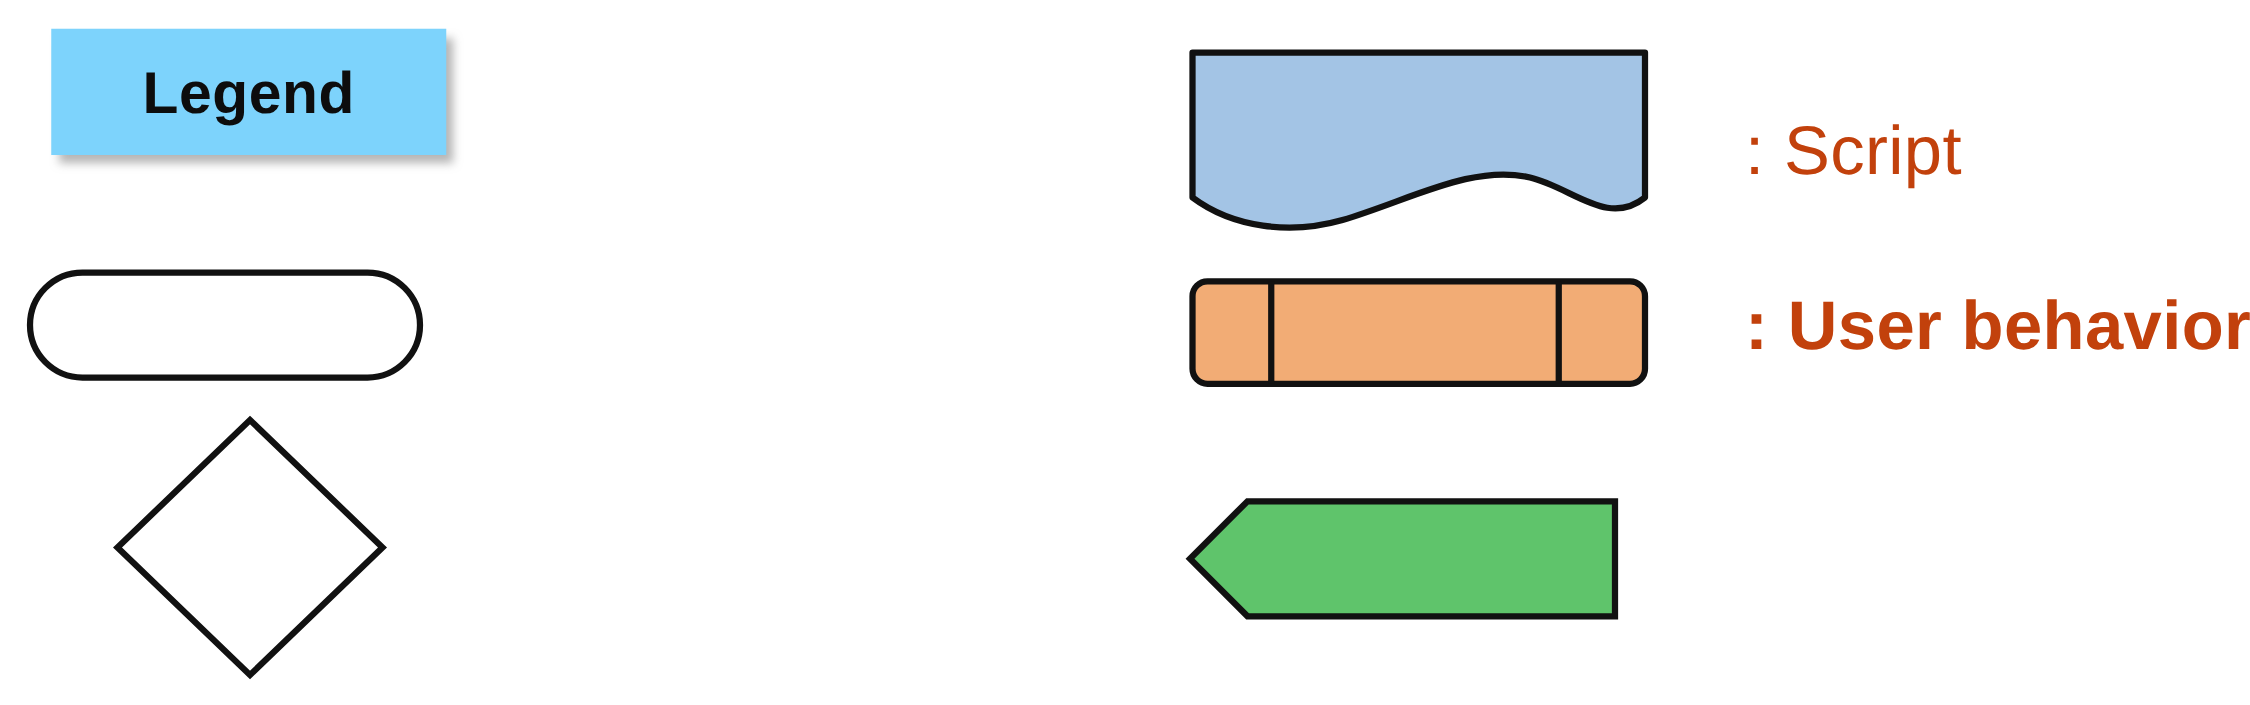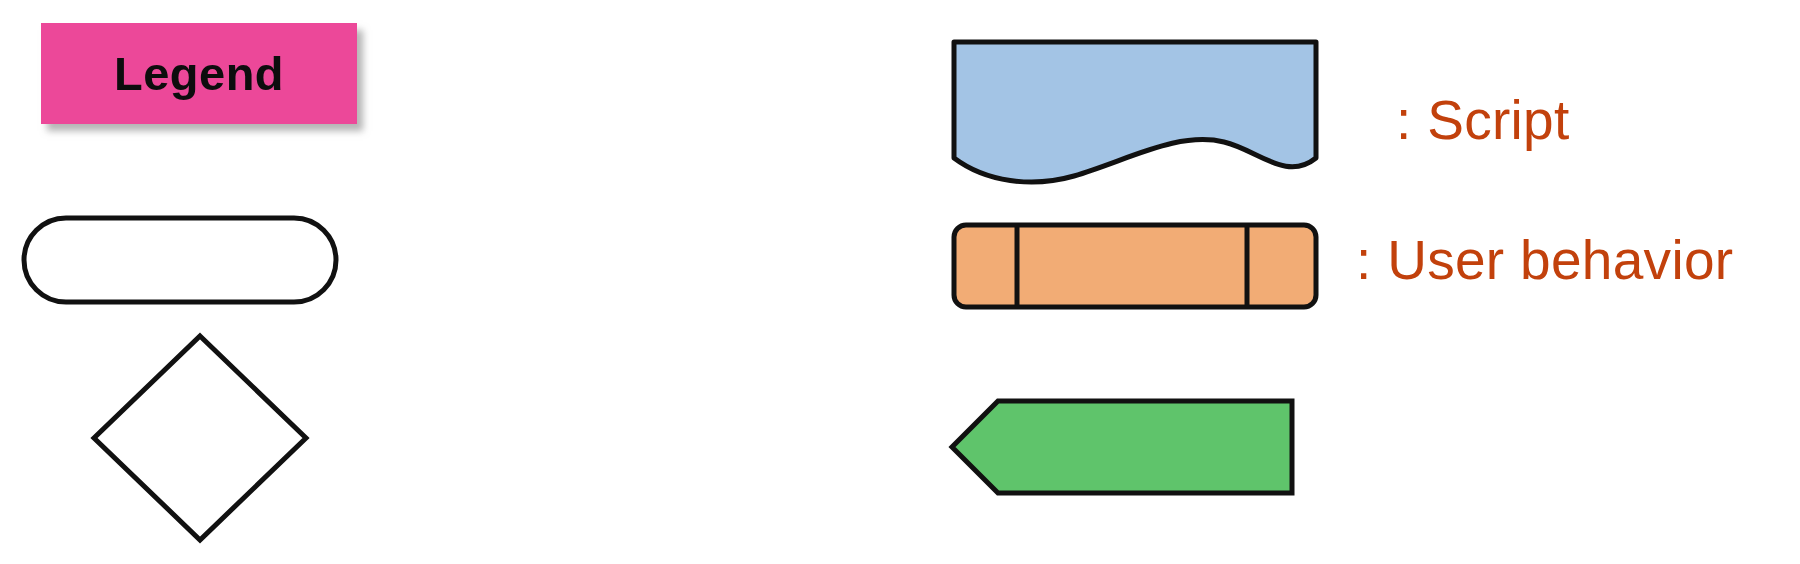--- a/index.html
+++ b/index.html
@@ -20,21 +20,21 @@
     background: #ffffff;
   }
 
   
   .legend-title-box {
     position: absolute;
     left: 41px;
     top: 23px;
     width: 316px;
     height: 101px;
-    background: #ec4899;
+    background: #7dd3fc;
     box-shadow: 6px 7px 7px rgba(120, 120, 120, 0.55);
     display: flex;
     align-items: center;
     justify-content: center;
   }
   .legend-title-text {
     font-family: "Liberation Sans", sans-serif;
     font-weight: bold;
     font-size: 47px;
     letter-spacing: 0.5px;
@@ -67,21 +67,21 @@
   .row-method-shape  { left: 20px;  top: 214px; }
   .row-method-label  { left: 352px; top: 232px; }
 
   .row-decision-shape{ left: 88px;  top: 330px; }
   .row-decision-label{ left: 352px; top: 385px; }
 
   .row-script-shape  { left: 946px; top: 30px;  }
   .row-script-label  { left: 1396px;top: 93px;  }
 
   .row-behavior-shape{ left: 946px; top: 216px; }
-  .row-behavior-label{ left: 1356px;top: 233px; }
+  .row-behavior-label{ left: 1396px;top: 233px; font-weight: bold; }
 
   .row-result-shape  { left: 946px; top: 392px; }
   .row-result-label  { left: 1396px;top: 383px; }
 </style>
 </head>
 <body>
 
 <div id="legend-canvas">
 
   <div class="legend-title-box">

